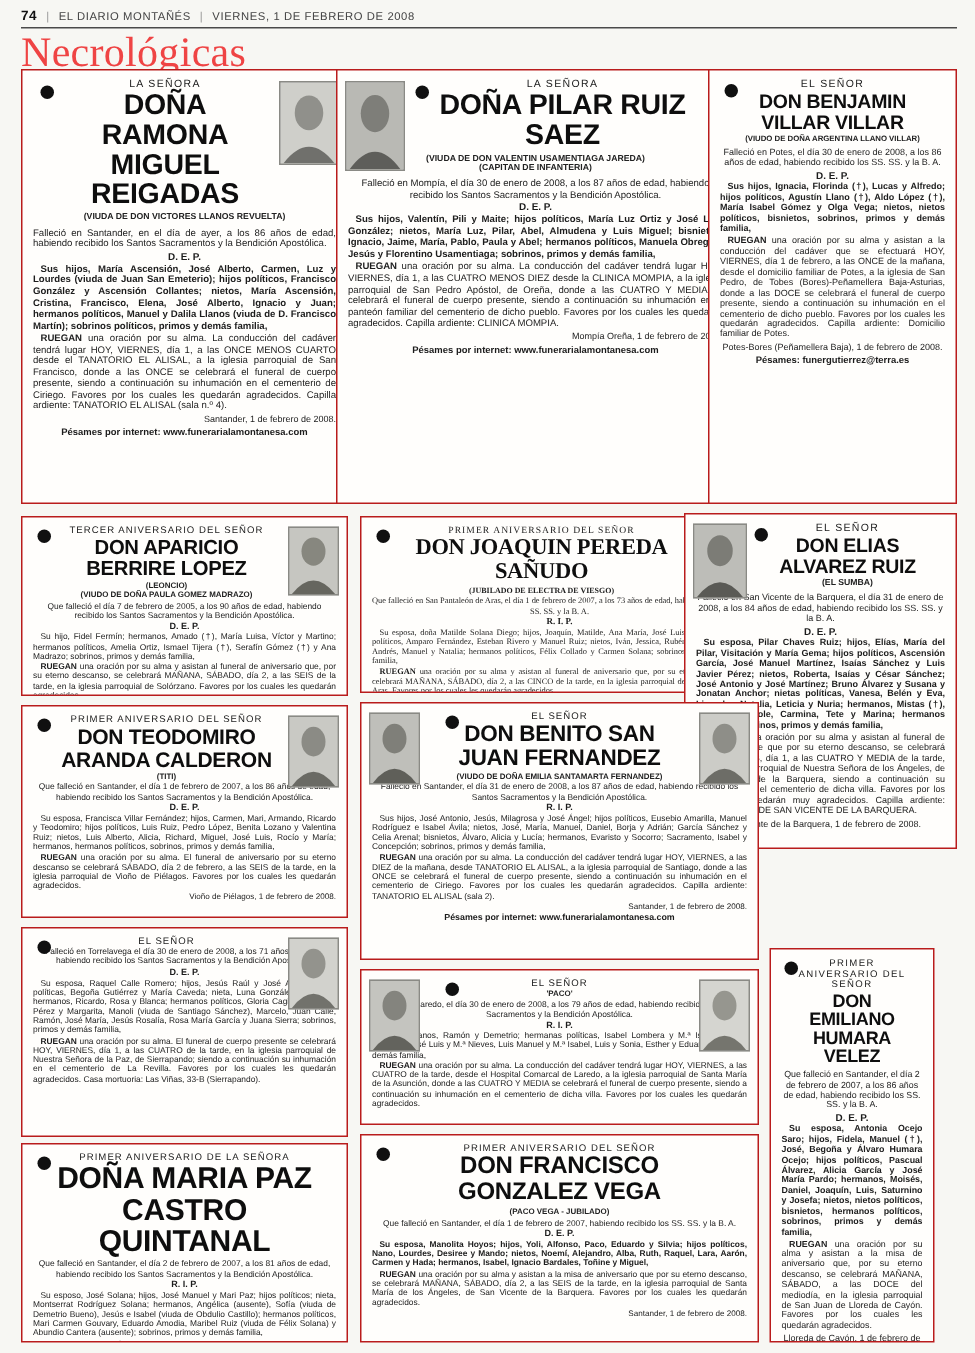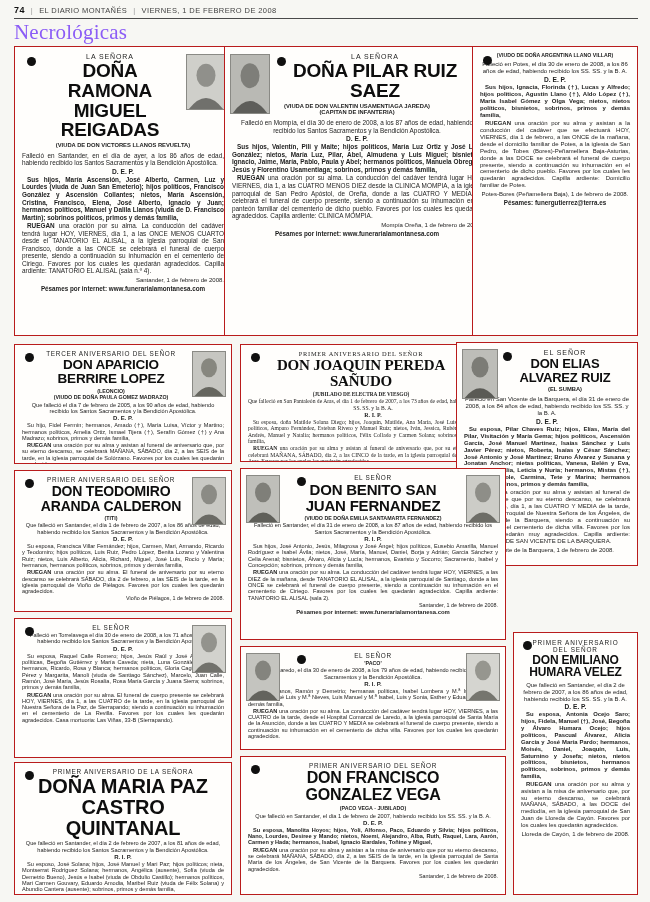--- a/index.html
+++ b/index.html
@@ -6,21 +6,21 @@
   body{
     width:650px;height:902px;position:relative;overflow:hidden;
     background:#f7f7f3;font-family:"Liberation Sans",sans-serif;color:#1c1c1c;
   }
   
   .pagehead{position:absolute;left:14px;top:5px;width:624px;}
   .metarow{display:flex;align-items:center;gap:6px;font-size:7.5px;color:#444;letter-spacing:.4px;}
   .metarow .pno{font-weight:700;font-size:9px;color:#111;}
   .metarow .sep{color:#999;}
   .headrule{border:0;border-top:1.6px solid #4a4a4a;margin:3px 0 1px;}
-  .sectitle{font-family:"Liberation Serif",serif;font-size:21px;color:#8b5cf6;margin:0;font-weight:500;letter-spacing:.2px;}
+  .sectitle{font-family:"Liberation Serif",serif;font-size:28px;color:#ef4444;margin:0;font-weight:500;letter-spacing:.2px;}
 
   
   .esquela{position:absolute;background:#fffefc;border:1px solid #b91c1c;box-sizing:border-box;
     padding:5px 7px;overflow:hidden;}
   .dot{position:absolute;width:9px;height:9px;border-radius:50%;background:#101010;}
   .photo{position:absolute;border:1px solid #8a8a85;overflow:hidden;background:#cfcfca;}
   .photo svg{display:block;width:100%;height:100%;}
   .hdr{text-align:center;font-size:7px;letter-spacing:.9px;margin:1px 0 1px;color:#222;}
   .name{text-align:center;font-weight:700;margin:1px 0 2px;letter-spacing:-.2px;line-height:1.04;color:#0e0e0e;}
   .sub{text-align:center;font-weight:700;font-size:5.8px;line-height:1.18;color:#222;}
@@ -100,20 +100,24 @@
   <p class="intro">Falleció en Mompía, el día 30 de enero de 2008, a los 87 años de edad, habiendo recibido los Santos Sacramentos y la Bendición Apostólica.</p>
   <div class="dep">D. E. P.</div>
   <p class="family bold">Sus hijos, Valentín, Pili y Maite; hijos políticos, María Luz Ortiz y José Luis González; nietos, María Luz, Pilar, Abel, Almudena y Luis Miguel; bisnietos, Ignacio, Jaime, María, Pablo, Paula y Abel; hermanos políticos, Manuela Obregón, Jesús y Florentino Usamentiaga; sobrinos, primos y demás familia,</p>
   <p class="plea"><b>RUEGAN</b> <span>una oración por su alma. La conducción del cadáver tendrá lugar HOY, VIERNES, día 1, a las CUATRO MENOS DIEZ desde la CLINICA MOMPIA, a la iglesia parroquial de San Pedro Apóstol, de Oreña, donde a las CUATRO Y MEDIA se celebrará el funeral de cuerpo presente, siendo a continuación su inhumación en el panteón familiar del cementerio de dicho pueblo. Favores por los cuales les quedarán agradecidos. Capilla ardiente: CLINICA MOMPIA.</span></p>
   <div class="dateline">Mompía Oreña, 1 de febrero de 2008.</div>
   <div class="webfoot">Pésames por internet: www.funerarialamontanesa.com</div>
 </article>
 
 <article class="esquela nar" style="left:472px;top:46px;width:166px;height:290px;">
   <span class="dot" style="left:10px;top:9px;"></span>
+  <div style="padding:0 6px;">
+    <div class="hdr">EL SEÑOR</div>
+    <h2 class="name" style="font-size:13px;">DON BENJAMIN VILLAR VILLAR</h2>
+  </div>
   <div class="sub" style="font-size:5.2px;">(VIUDO DE DOÑA ARGENTINA LLANO VILLAR)</div>
   <p class="intro">Falleció en Potes, el día 30 de enero de 2008, a los 86 años de edad, habiendo recibido los SS. SS. y la B. A.</p>
   <div class="dep">D. E. P.</div>
   <p class="family bold">Sus hijos, Ignacia, Florinda (†), Lucas y Alfredo; hijos políticos, Agustín Llano (†), Aldo López (†), María Isabel Gómez y Olga Vega; nietos, nietos políticos, bisnietos, sobrinos, primos y demás familia,</p>
   <p class="plea"><b>RUEGAN</b> <span>una oración por su alma y asistan a la conducción del cadáver que se efectuará HOY, VIERNES, día 1 de febrero, a las ONCE de la mañana, desde el domicilio familiar de Potes, a la iglesia de San Pedro, de Tobes (Bores)-Peñamellera Baja-Asturias, donde a las DOCE se celebrará el funeral de cuerpo presente, siendo a continuación su inhumación en el cementerio de dicho pueblo. Favores por los cuales les quedarán agradecidos. Capilla ardiente: Domicilio familiar de Potes.</span></p>
   <div class="dateline center">Potes-Bores (Peñamellera Baja), 1 de febrero de 2008.</div>
   <div class="webfoot">Pésames: funergutierrez@terra.es</div>
 </article>
 
 <article class="esquela sm" style="left:14px;top:344px;width:218px;height:120px;">
@@ -224,21 +228,21 @@
     <div class="sub">(VIUDO DE DOÑA EMILIA SANTAMARTA FERNANDEZ)</div>
   </div>
   <p class="intro">Falleció en Santander, el día 31 de enero de 2008, a los 87 años de edad, habiendo recibido los Santos Sacramentos y la Bendición Apostólica.</p>
   <div class="dep">R. I. P.</div>
   <p class="family">Sus hijos, José Antonio, Jesús, Milagrosa y José Ángel; hijos políticos, Eusebio Amarilla, Manuel Rodríguez e Isabel Ávila; nietos, José, María, Manuel, Daniel, Borja y Adrián; García Sánchez y Celia Arenal; bisnietos, Álvaro, Alicia y Lucía; hermanos, Evaristo y Socorro; Sacramento, Isabel y Concepción; sobrinos, primos y demás familia,</p>
   <p class="plea"><b>RUEGAN</b> <span>una oración por su alma. La conducción del cadáver tendrá lugar HOY, VIERNES, a las DIEZ de la mañana, desde TANATORIO EL ALISAL, a la iglesia parroquial de Santiago, donde a las ONCE se celebrará el funeral de cuerpo presente, siendo a continuación su inhumación en el cementerio de Ciriego. Favores por los cuales les quedarán agradecidos. Capilla ardiente: TANATORIO EL ALISAL (sala 2).</span></p>
   <div class="dateline">Santander, 1 de febrero de 2008.</div>
   <div class="webfoot">Pésames por internet: www.funerarialamontanesa.com</div>
 </article>
 
-<article class="esquela nar" style="left:513px;top:632px;width:125px;height:263px;">
+<article class="esquela nar" style="left:513px;top:632px;width:110px;height:263px;">
   <span class="dot" style="left:9px;top:8px;"></span>
   <div style="padding:0 4px;">
     <div class="hdr" style="font-size:6.4px;">PRIMER ANIVERSARIO DEL SEÑOR</div>
     <h2 class="name" style="font-size:12px;">DON EMILIANO HUMARA VELEZ</h2>
   </div>
   <p class="intro" style="font-size:5.9px;">Que falleció en Santander, el día 2 de febrero de 2007, a los 86 años de edad, habiendo recibido los SS. SS. y la B. A.</p>
   <div class="dep">D. E. P.</div>
   <p class="family bold" style="font-size:5.9px;">Su esposa, Antonia Ocejo Saro; hijos, Fidela, Manuel (†), José, Begoña y Álvaro Humara Ocejo; hijos políticos, Pascual Álvarez, Alicia García y José María Pardo; hermanos, Moisés, Daniel, Joaquín, Luis, Saturnino y Josefa; nietos, nietos políticos, bisnietos, hermanos políticos, sobrinos, primos y demás familia,</p>
   <p class="plea" style="font-size:5.9px;"><b>RUEGAN</b> <span>una oración por su alma y asistan a la misa de aniversario que, por su eterno descanso, se celebrará MAÑANA, SÁBADO, a las DOCE del mediodía, en la iglesia parroquial de San Juan de Lloreda de Cayón. Favores por los cuales les quedarán agradecidos.</span></p>
   <div class="dateline center">Lloreda de Cayón, 1 de febrero de 2008.</div>

